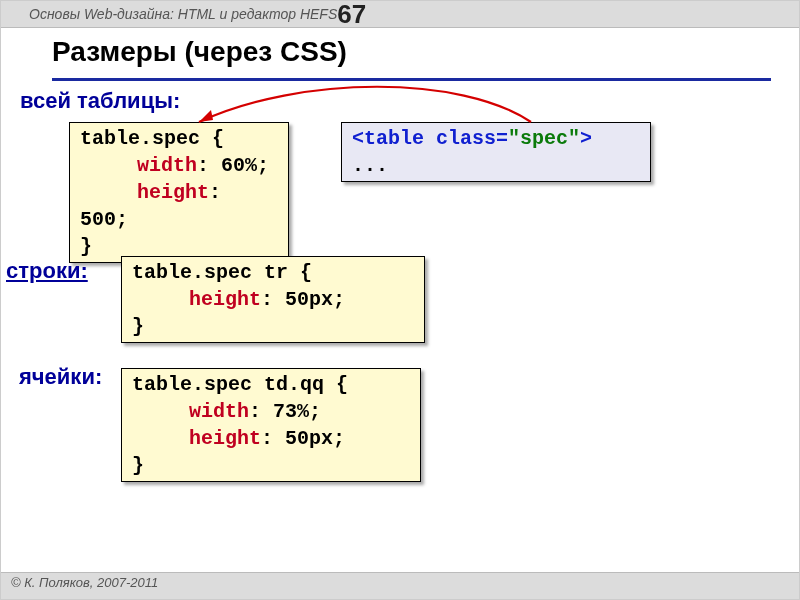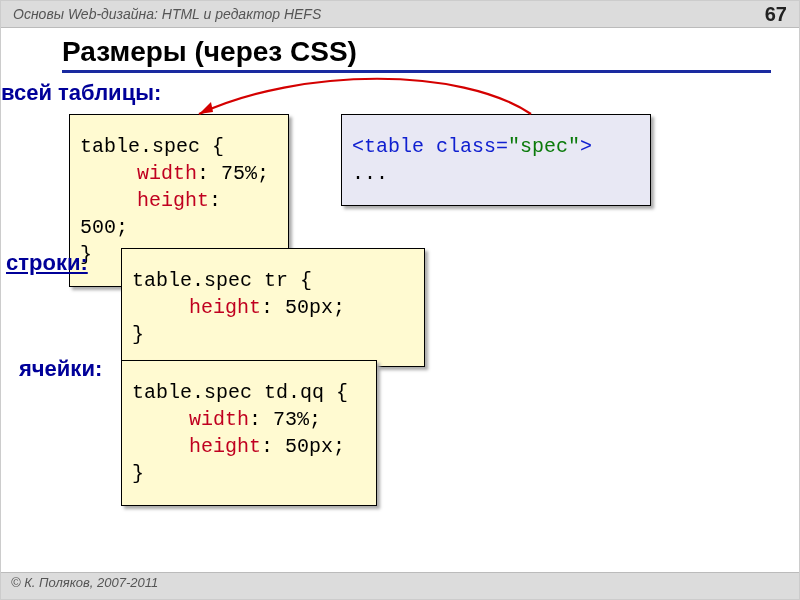--- a/index.html
+++ b/index.html
@@ -11,62 +11,61 @@
     font-family: Arial, sans-serif;
     position: relative;
     overflow: hidden;
     border: 1px solid #ccc;
     box-sizing: border-box;
   }
   .top-bar {
     background: #dcdcdc;
     height: 26px;
     display: flex;
-    justify-content: space-between;
     align-items: center;
-    padding: 0 12px;
+    padding: 0 28px;
     border-bottom: 1px solid #bbb;
   }
   .top-bar .breadcrumb {
     color: #555;
     font-style: italic;
     font-size: 14px;
   }
   .top-bar .page-no {
     font-weight: bold;
-    font-size: 20px;
+    font-size: 26px;
     color: #222;
   }
   .title-row {
     padding: 8px 28px 3px 35px;
   }
   .title {
     font-size: 28px;
     font-weight: bold;
     color: #000;
     border-bottom: 3px solid #1a2aa0;
-    padding-bottom: 2px;
-    margin-left: 26px;
+    padding-bottom: 10px;
+    margin-left: 16px;
   }
   .content {
     padding: 4px 28px 0 28px;
     position: relative;
   }
   .label {
     color: #000099;
     font-weight: bold;
     font-size: 22px;
   }
   .code-box {
     position: absolute;
     font-family: "Courier New", monospace;
     font-size: 20px;
-    font-weight: normal;
+    font-weight: bold;
     line-height: 1.35;
-    padding: 18px 10px;
+    padding: 2px 10px;
     box-sizing: border-box;
   }
   .yellow-box {
     background: #fffad1;
     border: 1px solid #000;
     box-shadow: 3px 3px 3px #aaa;
   }
   .blue-box {
     background: #e8e8f4;
     border: 1px solid #000;
@@ -101,25 +100,25 @@
   <span class="breadcrumb">Основы Web-дизайна: HTML и редактор HEFS</span>
   <span class="page-no">67</span>
 </div>
 
 <div class="title-row">
   <div class="title">Размеры (через CSS)</div>
 </div>
 
 <div class="content">
 
-  <div class="label" style="position:absolute; left:0; top:4px;">всей таблицы:</div>
+  <div class="label" style="position:absolute; left:19px; top:4px;">всей таблицы:</div>
 
   <div class="code-box yellow-box" style="left:68px; top:38px; width:220px;">
     <div><span>table.spec {</span></div>
-    <div>&nbsp;&nbsp;<span class="kw-red">width</span><span>: 75%;</span></div>
+    <div>&nbsp;&nbsp;<span class="kw-red">width</span><span>: 60%;</span></div>
     <div>&nbsp;&nbsp;<span class="kw-red">height</span><span>: 500;</span></div>
     <div><span>}</span></div>
   </div>
 
   <div class="code-box blue-box" style="left:340px; top:38px; width:310px;">
     <div>
       <span class="kw-blue">&lt;table </span><span class="kw-blue">class</span><span class="kw-blue">=</span><span class="kw-green">"spec"</span><span class="kw-blue">&gt;</span>
     </div>
     <div><span>...</span></div>
   </div>
@@ -132,21 +131,21 @@
   <div class="label" style="position:absolute; left:5px; top:174px;text-decoration:underline;">строки:</div>
 
   <div class="code-box yellow-box" style="left:120px; top:172px; width:304px;">
     <div><span>table.spec tr {</span></div>
     <div>&nbsp;&nbsp;<span class="kw-red">height</span><span>: 50px;</span></div>
     <div><span>}</span></div>
   </div>
 
   <div class="label" style="position:absolute; left:18px; top:280px;">ячейки:</div>
 
-  <div class="code-box yellow-box" style="left:120px; top:284px; width:256px;">
+  <div class="code-box yellow-box" style="left:120px; top:284px; width:300px;">
     <div><span>table.spec td.qq {</span></div>
     <div>&nbsp;&nbsp;<span class="kw-red">width</span><span>: 73%;</span></div>
     <div>&nbsp;&nbsp;<span class="kw-red">height</span><span>: 50px;</span></div>
     <div><span>}</span></div>
   </div>
 
 </div>
 
 <div class="footer">© К. Поляков, 2007-2011</div>
 

